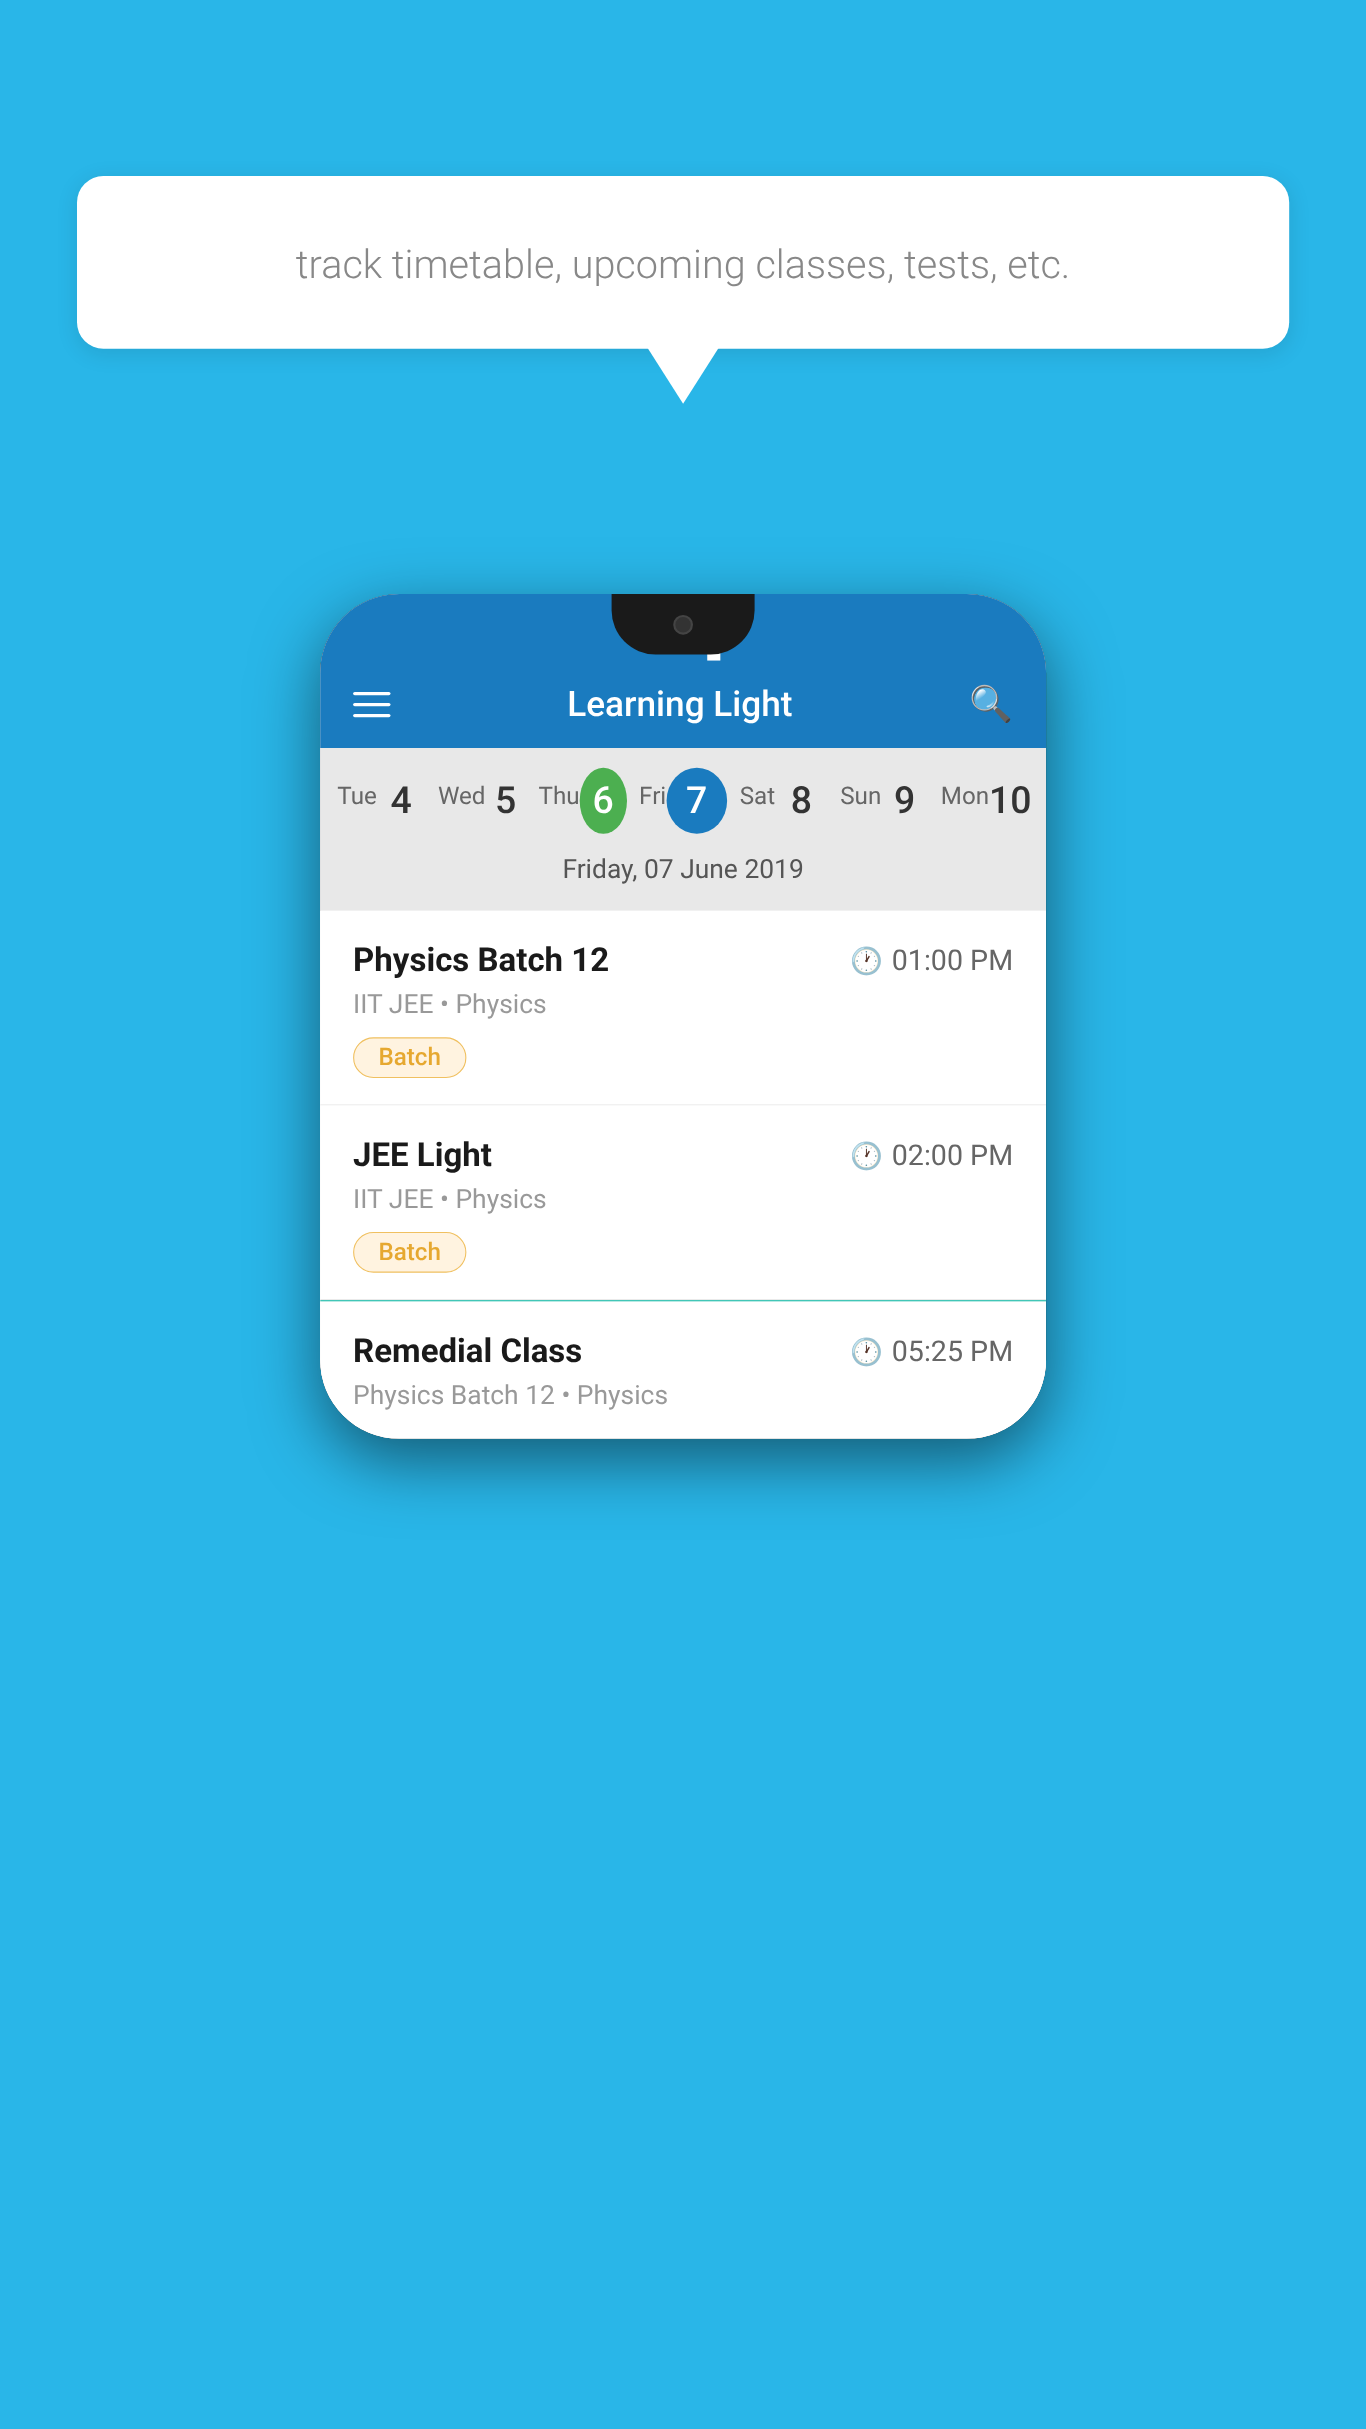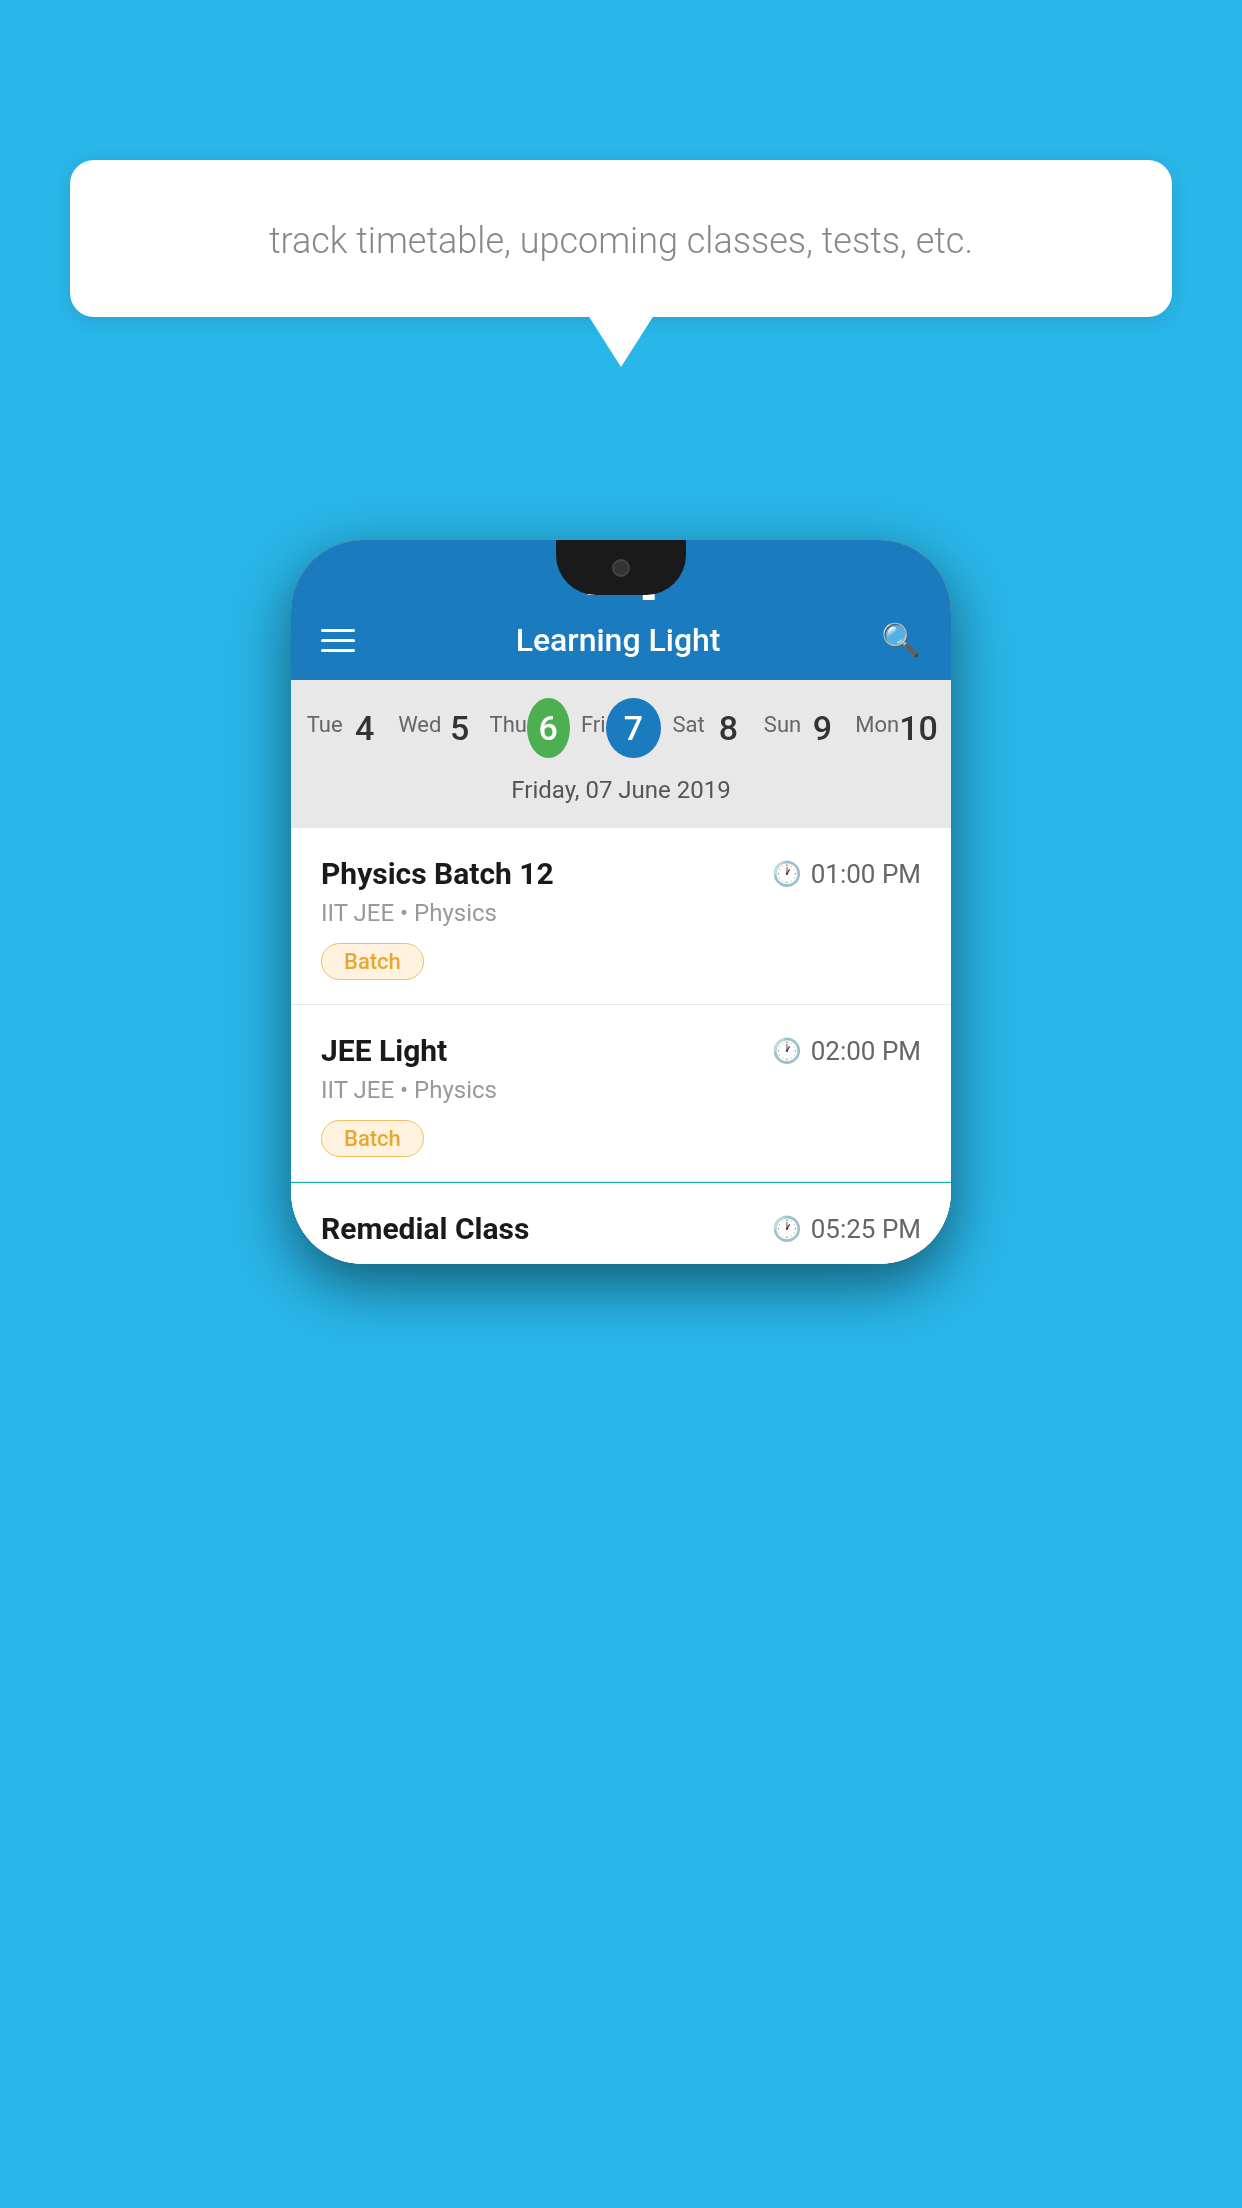--- a/index.html
+++ b/index.html
@@ -389,18 +389,19 @@
             </div><div class="schedule-meta">IIT JEE • Physics</div><span class="batch-badge">Batch</span></div>
           <div class="schedule-item"><div class="schedule-item-header">
               <div class="schedule-title">JEE Light</div>
               <div class="schedule-time"><span class="clock-icon">🕐</span> 02:00 PM</div>
             </div><div class="schedule-meta">IIT JEE • Physics</div><span class="batch-badge">Batch</span></div>
           <div class="schedule-item-partial">
             <div class="schedule-item-header">
               <div class="schedule-title">Remedial Class</div>
               <div class="schedule-time"><span class="clock-icon">🕐</span> 05:25 PM</div>
             </div>
+            <div class="schedule-meta">Physics Batch 12 • Physics</div>
           </div>
         </div>
 
     </div>
   </div>
 </div>
 
 </body></html>

